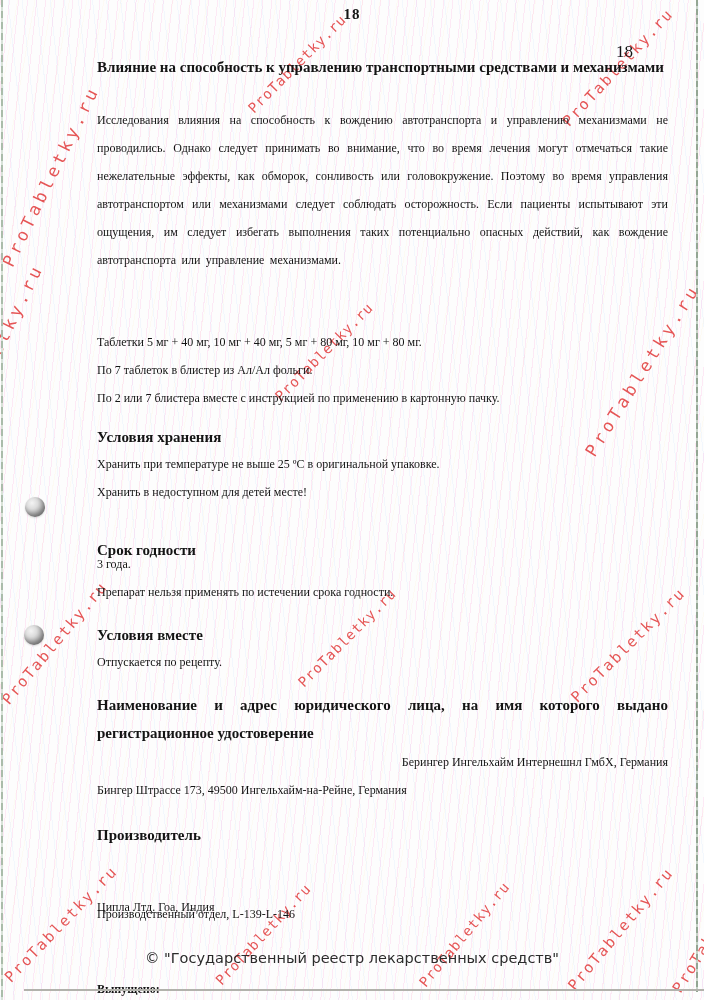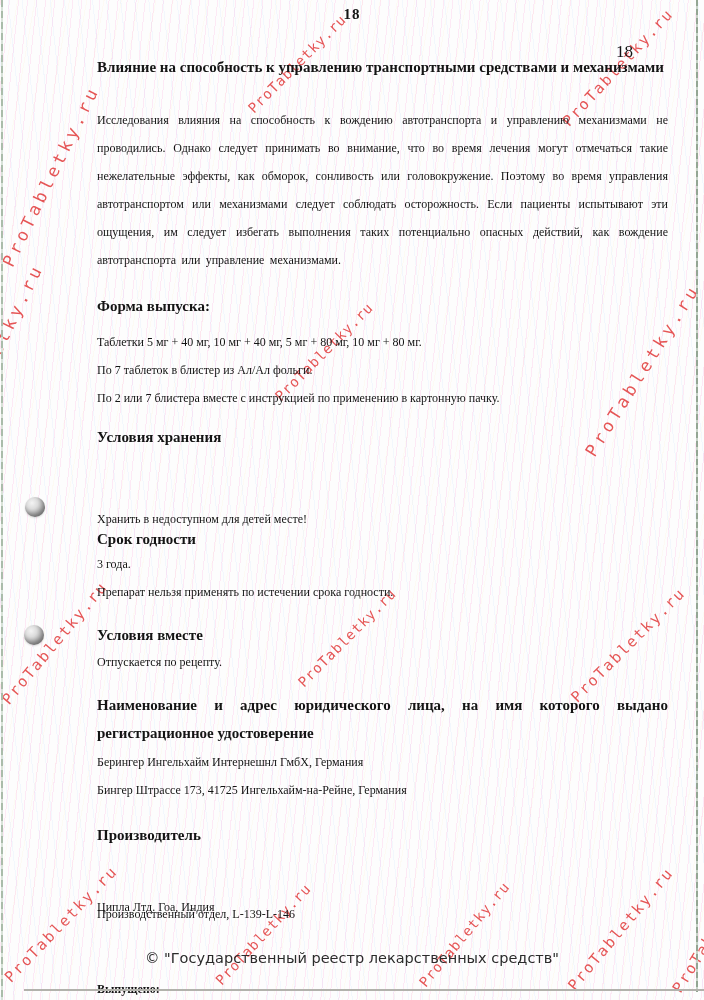--- a/index.html
+++ b/index.html
@@ -113,38 +113,38 @@
 
   <div class="sphere" style="left:25px; top:497px;"></div>
   <div class="sphere" style="left:24px; top:625px;"></div>
 
   <div class="pageno-top">18</div>
   <div class="pageno-corner">18</div>
 
   <h3 class="sec-heading block" style="top:50px;">Влияние на способность к управлению транспортными средствами и механизмами</h3>
   <p class="para block" style="top:106px;">Исследования влияния на способность к вождению автотранспорта и управлению механизмами не проводились. Однако следует принимать во внимание, что во время лечения могут отмечаться такие нежелательные эффекты, как обморок, сонливость или головокружение. Поэтому во время управления автотранспортом или механизмами следует соблюдать осторожность. Если пациенты испытывают эти ощущения, им следует избегать выполнения таких потенциально опасных действий, как вождение автотранспорта или управление механизмами.</p>
 
-  <h3 class="sec-heading block" style="top:292px; line-height:28px;">Форма выпуска:</h3>
   <p class="line block" style="top:328px;">Таблетки 5 мг + 40 мг, 10 мг + 40 мг, 5 мг + 80 мг, 10 мг + 80 мг.</p>
   <p class="line block" style="top:356px;">По 7 таблеток в блистер из Ал/Ал фольги.</p>
   <p class="line block" style="top:384px;">По 2 или 7 блистера вместе с инструкцией по применению в картонную пачку.</p>
 
   <h3 class="sec-heading block" style="top:423px; line-height:28px;">Условия хранения</h3>
-  <p class="line block" style="top:478px;margin-top:27px;">Хранить в недоступном для детей месте!</p>
+  <p class="line block" style="top:450px;">Хранить при температуре не выше 25 ºС в оригинальной упаковке.</p>
+  <p class="line block" style="top:478px;">Хранить в недоступном для детей месте!</p>
 
-  <h3 class="sec-heading block" style="top:525px; line-height:28px;">Срок годности</h3>
+  <h3 class="sec-heading block" style="top:536px; line-height:28px;">Срок годности</h3>
   <p class="line block" style="top:550px;">3 года.</p>
   <p class="line block" style="top:578px;">Препарат нельзя применять по истечении срока годности.</p>
 
   <h3 class="sec-heading block" style="top:621px; line-height:28px;">Условия вместе</h3>
   <p class="line block" style="top:648px;">Отпускается по рецепту.</p>
 
   <h3 class="sec-heading block" style="top:691px; line-height:28px;">Наименование и адрес юридического лица, на имя которого выдано регистрационное удостоверение</h3>
-  <p class="line block" style="top:748px;">Берингер Ингельхайм Интернешнл ГмбХ, Германия</p>
-  <p class="line block" style="top:776px;">Бингер Штрассе 173, 41725 Ингельхайм-на-Рейне, Германия</p>
+  <p class="line block" style="top:748px;text-align:right;">Берингер Ингельхайм Интернешнл ГмбХ, Германия</p>
+  <p class="line block" style="top:776px;">Бингер Штрассе 173, 49500 Ингельхайм-на-Рейне, Германия</p>
 
   <h3 class="sec-heading block" style="top:821px; line-height:28px;">Производитель</h3>
   <p class="line block" style="top:894px; line-height:27.5px;">Ципла Лтд. Гоа, Индия</p>
   <p class="line block" style="top:901px; line-height:27.5px;">Производственный отдел, L-139-L-146</p>
   <p class="line block" style="top:976px; line-height:27.5px;font-weight:bold;">Выпущено:</p>
 
   <div class="footer">© "Государственный реестр лекарственных средств"</div>
 
 </div>
 

